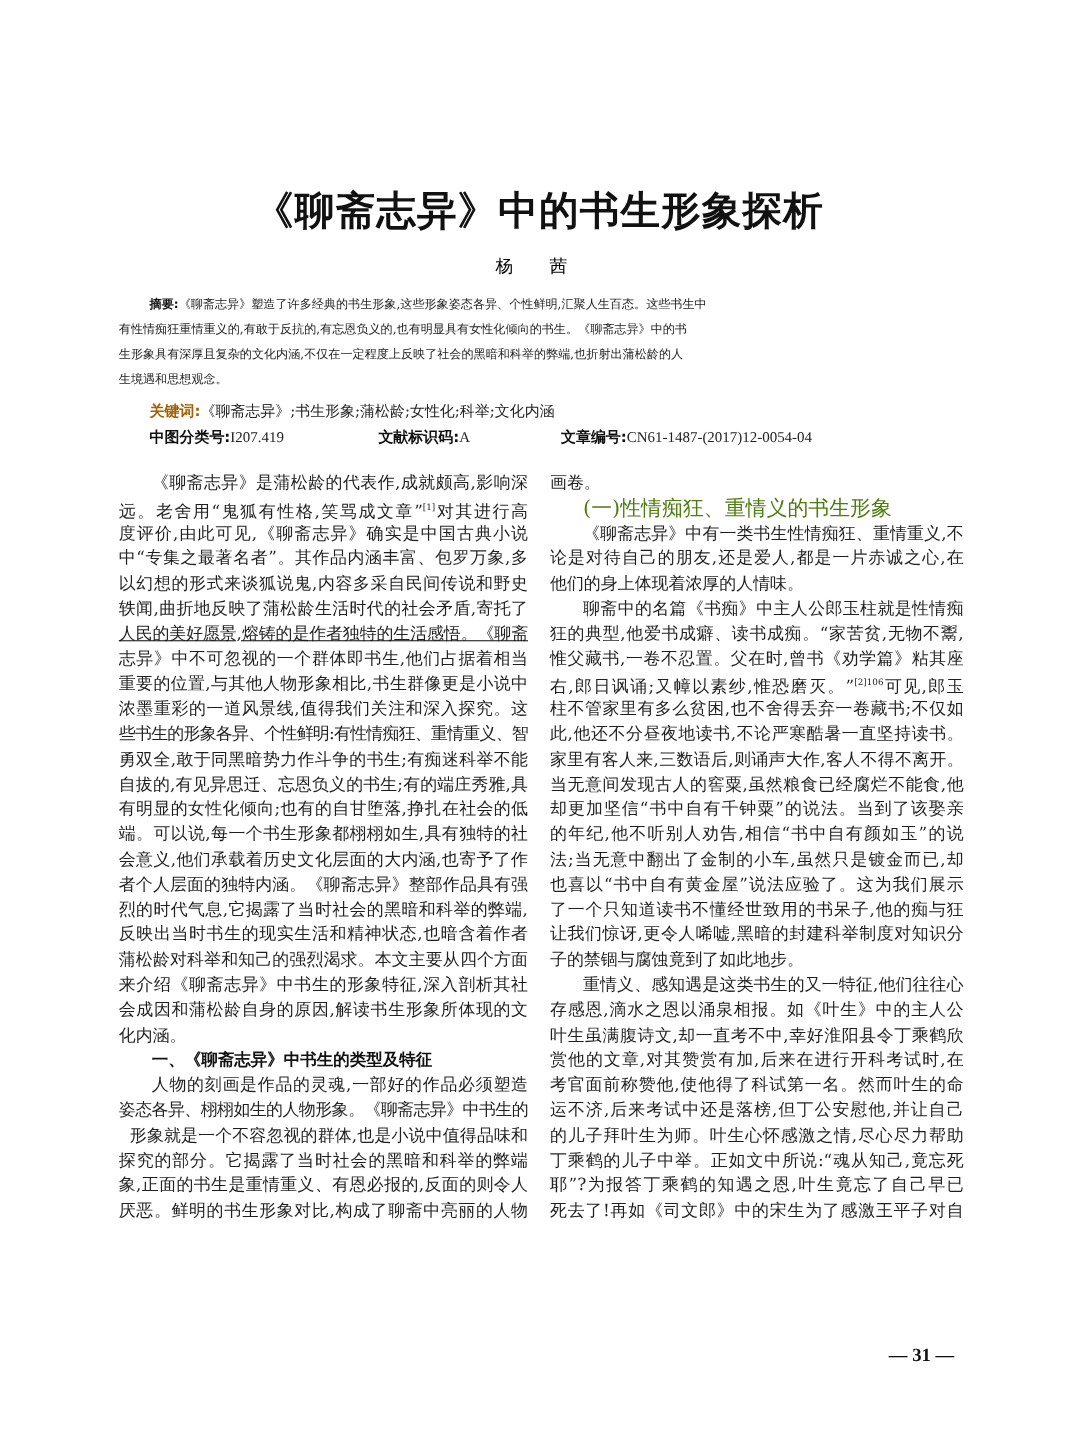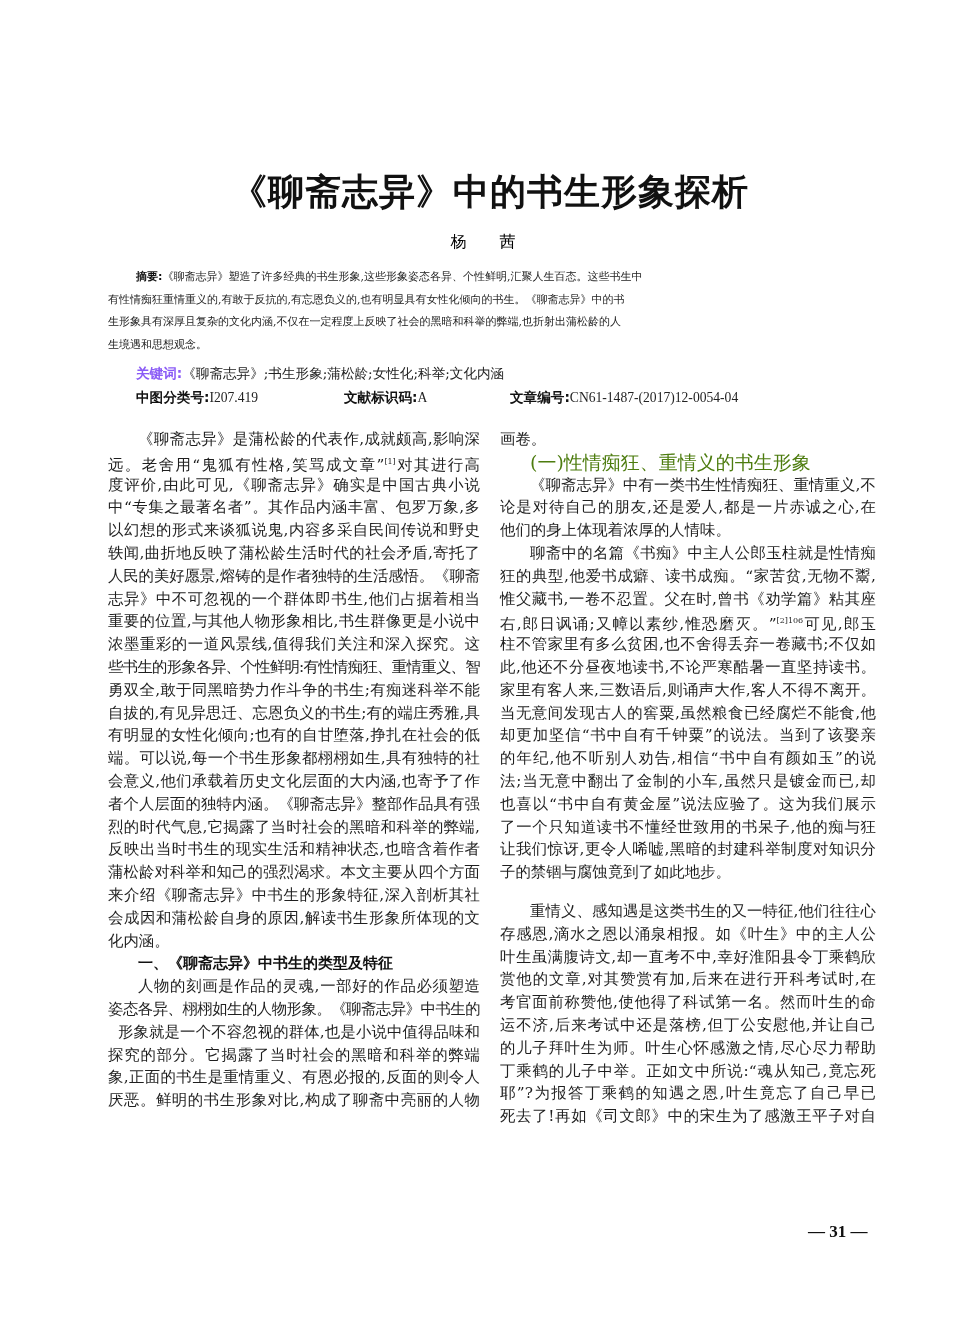--- a/index.html
+++ b/index.html
@@ -128,37 +128,37 @@
 <div class="author">杨 茜</div>
 
 <div class="abstract">
   <span class="abstract-line first"><span class="label">摘要:</span><span>《聊斋志异》塑造了许多经典的书生形象,这些形象姿态各异、个性鲜明,汇聚人生百态。这些书生中</span></span>
   <span class="abstract-line">有性情痴狂重情重义的,有敢于反抗的,有忘恩负义的,也有明显具有女性化倾向的书生。《聊斋志异》中的书</span>
   <span class="abstract-line">生形象具有深厚且复杂的文化内涵,不仅在一定程度上反映了社会的黑暗和科举的弊端,也折射出蒲松龄的人</span>
   <span class="abstract-line">生境遇和思想观念。</span>
 </div>
 
 <div class="keywords">
-  <span class="label" style="font-weight:bold;font-family:'DejaVu Sans','Liberation Sans',sans-serif;color:#8b5cf6;">关键词:</span><span>《聊斋志异》;书生形象;蒲松龄;女性化;科举;文化内涵</span>
+  <span class="label" style="font-weight:bold;font-family:'DejaVu Sans','Liberation Sans',sans-serif;color:#a16207;">关键词:</span><span>《聊斋志异》;书生形象;蒲松龄;女性化;科举;文化内涵</span>
 </div>
 
 <div class="meta">
   <span class="item" style="left:0"><span class="label">中图分类号:</span><span style="font-family:'Liberation Serif',serif;">I207.419</span></span>
   <span class="item" style="left:208px"><span class="label">文献标识码:</span><span style="font-family:'Liberation Serif',serif;">A</span></span>
   <span class="item" style="left:374px"><span class="label">文章编号:</span><span style="font-family:'Liberation Serif',serif;">CN61-1487-(2017)12-0054-04</span></span>
 </div>
 
 <div class="col col-left" id="col-left">
     <span class="line indent" style="letter-spacing: 0px;"><span>《聊斋志异》是蒲松龄的代表作,成就颇高,影响深</span></span>
     <span class="line" style="letter-spacing: 0px;"><span>远。老舍用“鬼狐有性格,笑骂成文章”</span><sup>[1]</sup><span>对其进行高</span></span>
     <span class="line" style="letter-spacing: 0px;"><span>度评价,由此可见,《聊斋志异》确实是中国古典小说</span></span>
     <span class="line" style="letter-spacing: 0px;"><span>中“专集之最著名者”。其作品内涵丰富、包罗万象,多</span></span>
     <span class="line" style="letter-spacing: 0px;"><span>以幻想的形式来谈狐说鬼,内容多采自民间传说和野史</span></span>
     <span class="line" style="letter-spacing: 0px;"><span>轶闻,曲折地反映了蒲松龄生活时代的社会矛盾,寄托了</span></span>
-    <span class="line" style="letter-spacing: -0.0950521px;"><span>人民的美好愿景,熔铸的是作者独特的生活感悟。《聊斋</span></span>
+    <span class="line" style="letter-spacing: -0.0950521px; text-decoration: underline;"><span>人民的美好愿景,熔铸的是作者独特的生活感悟。《聊斋</span></span>
     <span class="line" style="letter-spacing: 0px;"><span>志异》中不可忽视的一个群体即书生,他们占据着相当</span></span>
     <span class="line" style="letter-spacing: 0px;"><span>重要的位置,与其他人物形象相比,书生群像更是小说中</span></span>
     <span class="line" style="letter-spacing: 0px;"><span>浓墨重彩的一道风景线,值得我们关注和深入探究。这</span></span>
     <span class="line" style="letter-spacing: -0.718125px;"><span>些书生的形象各异、个性鲜明:有性情痴狂、重情重义、智</span></span>
     <span class="line" style="letter-spacing: 0px;"><span>勇双全,敢于同黑暗势力作斗争的书生;有痴迷科举不能</span></span>
     <span class="line" style="letter-spacing: 0px;"><span>自拔的,有见异思迁、忘恩负义的书生;有的端庄秀雅,具</span></span>
     <span class="line" style="letter-spacing: 0px;"><span>有明显的女性化倾向;也有的自甘堕落,挣扎在社会的低</span></span>
     <span class="line" style="letter-spacing: 0px;"><span>端。可以说,每一个书生形象都栩栩如生,具有独特的社</span></span>
     <span class="line" style="letter-spacing: 0px;"><span>会意义,他们承载着历史文化层面的大内涵,也寄予了作</span></span>
     <span class="line" style="letter-spacing: 0px;"><span>者个人层面的独特内涵。《聊斋志异》整部作品具有强</span></span>
@@ -190,21 +190,21 @@
     <span class="line" style="letter-spacing: 0px;"><span>此,他还不分昼夜地读书,不论严寒酷暑一直坚持读书。</span></span>
     <span class="line" style="letter-spacing: 0px;"><span>家里有客人来,三数语后,则诵声大作,客人不得不离开。</span></span>
     <span class="line" style="letter-spacing: 0px;"><span>当无意间发现古人的窖粟,虽然粮食已经腐烂不能食,他</span></span>
     <span class="line" style="letter-spacing: 0px;"><span>却更加坚信“书中自有千钟粟”的说法。当到了该娶亲</span></span>
     <span class="line" style="letter-spacing: 0px;"><span>的年纪,他不听别人劝告,相信“书中自有颜如玉”的说</span></span>
     <span class="line" style="letter-spacing: 0px;"><span>法;当无意中翻出了金制的小车,虽然只是镀金而已,却</span></span>
     <span class="line" style="letter-spacing: 0px;"><span>也喜以“书中自有黄金屋”说法应验了。这为我们展示</span></span>
     <span class="line" style="letter-spacing: 0px;"><span>了一个只知道读书不懂经世致用的书呆子,他的痴与狂</span></span>
     <span class="line" style="letter-spacing: 0px;"><span>让我们惊讶,更令人唏嘘,黑暗的封建科举制度对知识分</span></span>
     <span class="line last"><span>子的禁锢与腐蚀竟到了如此地步。</span></span>
-    <span class="line indent" style="letter-spacing: 0px; margin-top: 16px;"><span>重情义、感知遇是这类书生的又一特征,他们往往心</span></span>
+    <span class="line indent" style="letter-spacing: 0px;"><span>重情义、感知遇是这类书生的又一特征,他们往往心</span></span>
     <span class="line" style="letter-spacing: 0px;"><span>存感恩,滴水之恩以涌泉相报。如《叶生》中的主人公</span></span>
     <span class="line" style="letter-spacing: 0px;"><span>叶生虽满腹诗文,却一直考不中,幸好淮阳县令丁乘鹤欣</span></span>
     <span class="line" style="letter-spacing: 0px;"><span>赏他的文章,对其赞赏有加,后来在进行开科考试时,在</span></span>
     <span class="line" style="letter-spacing: 0px;"><span>考官面前称赞他,使他得了科试第一名。然而叶生的命</span></span>
     <span class="line" style="letter-spacing: 0px;"><span>运不济,后来考试中还是落榜,但丁公安慰他,并让自己</span></span>
     <span class="line" style="letter-spacing: 0px;"><span>的儿子拜叶生为师。叶生心怀感激之情,尽心尽力帮助</span></span>
     <span class="line" style="letter-spacing: 0px;"><span>丁乘鹤的儿子中举。正如文中所说:“魂从知己,竟忘死</span></span>
     <span class="line" style="letter-spacing: 0px;"><span>耶”?为报答丁乘鹤的知遇之恩,叶生竟忘了自己早已</span></span>
     <span class="line" style="letter-spacing: 0px;"><span>死去了!再如《司文郎》中的宋生为了感激王平子对自</span></span>
   </div>

